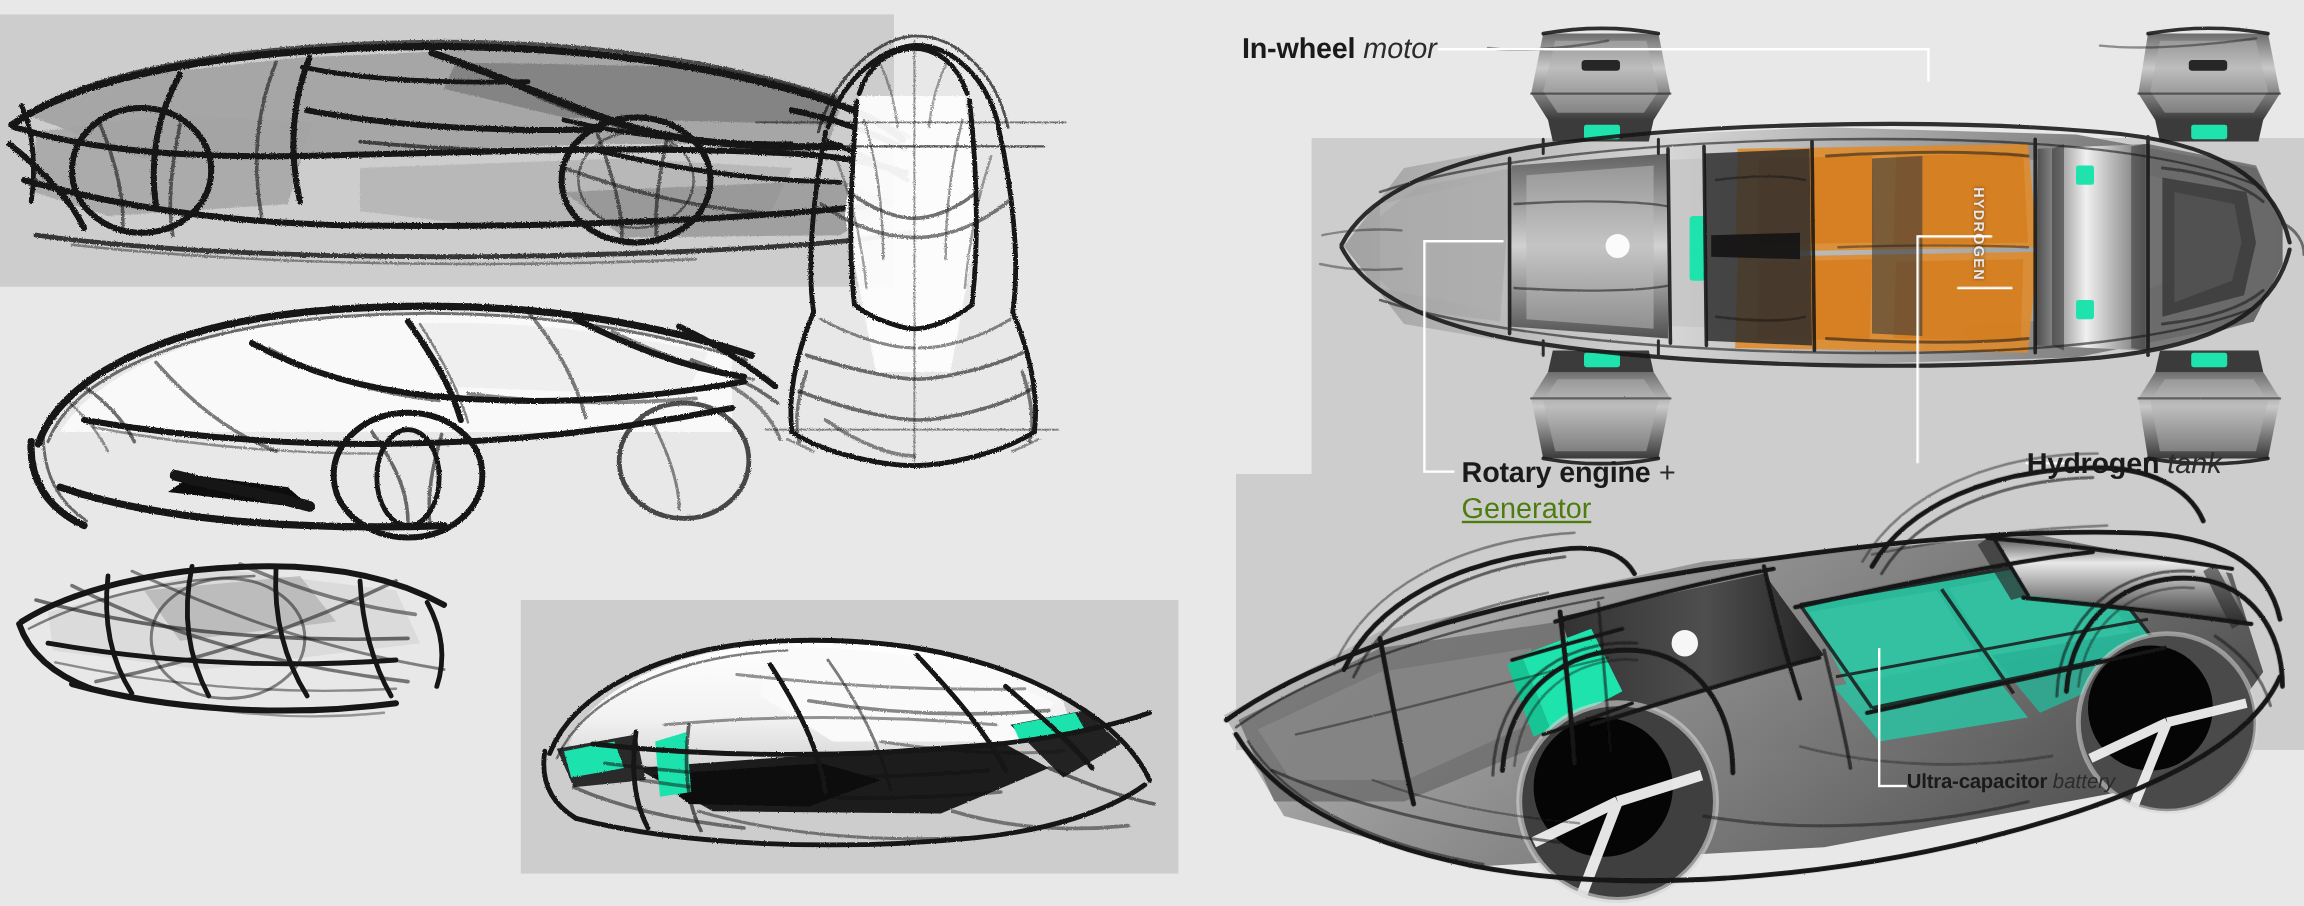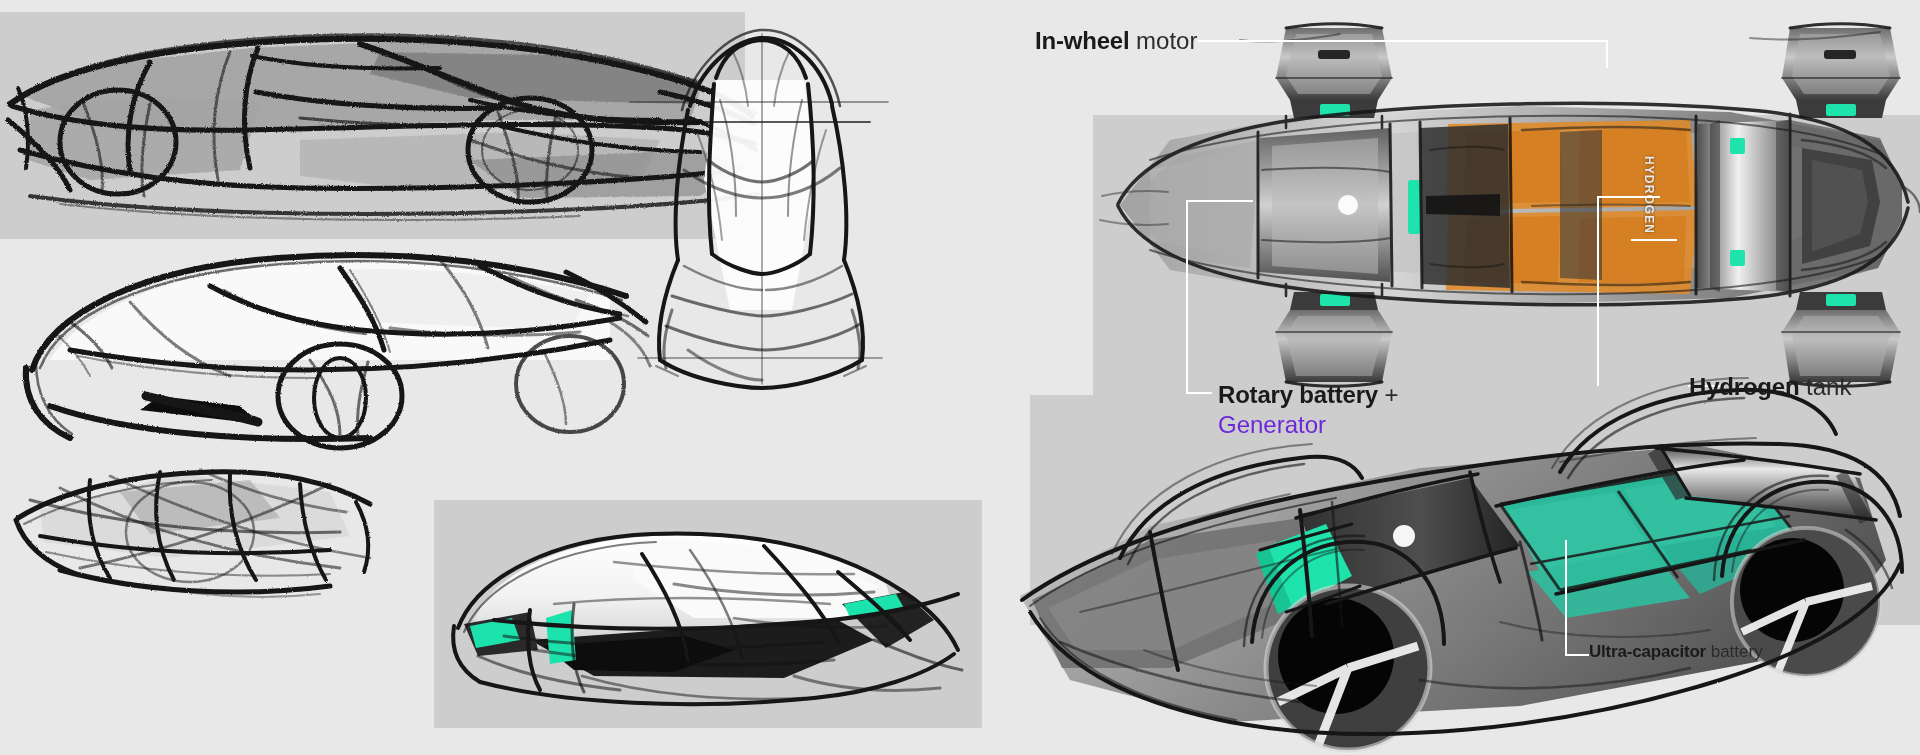--- a/index.html
+++ b/index.html
@@ -27,22 +27,22 @@
   #sk-three-qtr  { left:10px;   top:210px; width:640px;  height:230px; }
   #sk-rear-low   { left:0px;    top:440px; width:400px;  height:180px; }
   #sk-front-view { left:620px;  top:10px;  width:280px;  height:400px; }
   #sk-bottom-mid { left:434px;  top:500px; width:548px;  height:230px; }
   #sk-top-view   { left:1090px; top:20px;  width:830px;  height:370px; }
   #sk-chassis    { left:1000px; top:350px; width:920px;  height:400px; }
 
   
   .callout { position:absolute; white-space:nowrap; color:#1a1a1a; }
   .callout .strong { font-weight:700; letter-spacing:-0.2px;margin-top:20px; }
-  .callout .light  { font-weight:300; color:#2b2b2b; }
-  .callout .line2  { display:block; font-weight:300; color:#6d28d9; }
+  .callout .light  { font-weight:300; color:#2b2b2b;font-style:italic; }
+  .callout .line2  { display:block; font-weight:300; color:#4d7c0f;text-decoration:underline; }
 
   #cl-inwheel      { left:1035px; top:27px;  font-size:24px; }
   #cl-rotary       { left:1218px; top:380px; font-size:24px; line-height:30px; }
   #cl-hydrogen     { left:1689px; top:373px; font-size:24px; }
   #cl-ultracap     { left:1589px; top:642px; font-size:17px; }
 
   
   .leader { position:absolute; background:#ffffff; }
   .leader.h { height:2px; }
   .leader.v { width:2px; }
@@ -602,21 +602,21 @@
   <div class="leader h" id="ld-hydro-tick"></div>
 
   <div class="leader v" id="ld-ultra-v"></div>
   <div class="leader h" id="ld-ultra-h"></div>
 
   <div class="callout" id="cl-inwheel">
     <span class="strong">In-wheel</span><span class="light"> motor</span>
   </div>
 
   <div class="callout" id="cl-rotary">
-    <span class="strong">Rotary battery</span><span class="light"> +</span>
+    <span class="strong">Rotary engine</span><span class="light"> +</span>
     <span class="line2">Generator</span>
   </div>
 
   <div class="callout" id="cl-hydrogen">
     <span class="strong">Hydrogen</span><span class="light"> tank</span>
   </div>
 
   <div class="callout" id="cl-ultracap">
     <span class="strong">Ultra-capacitor</span><span class="light"> battery</span>
   </div>

